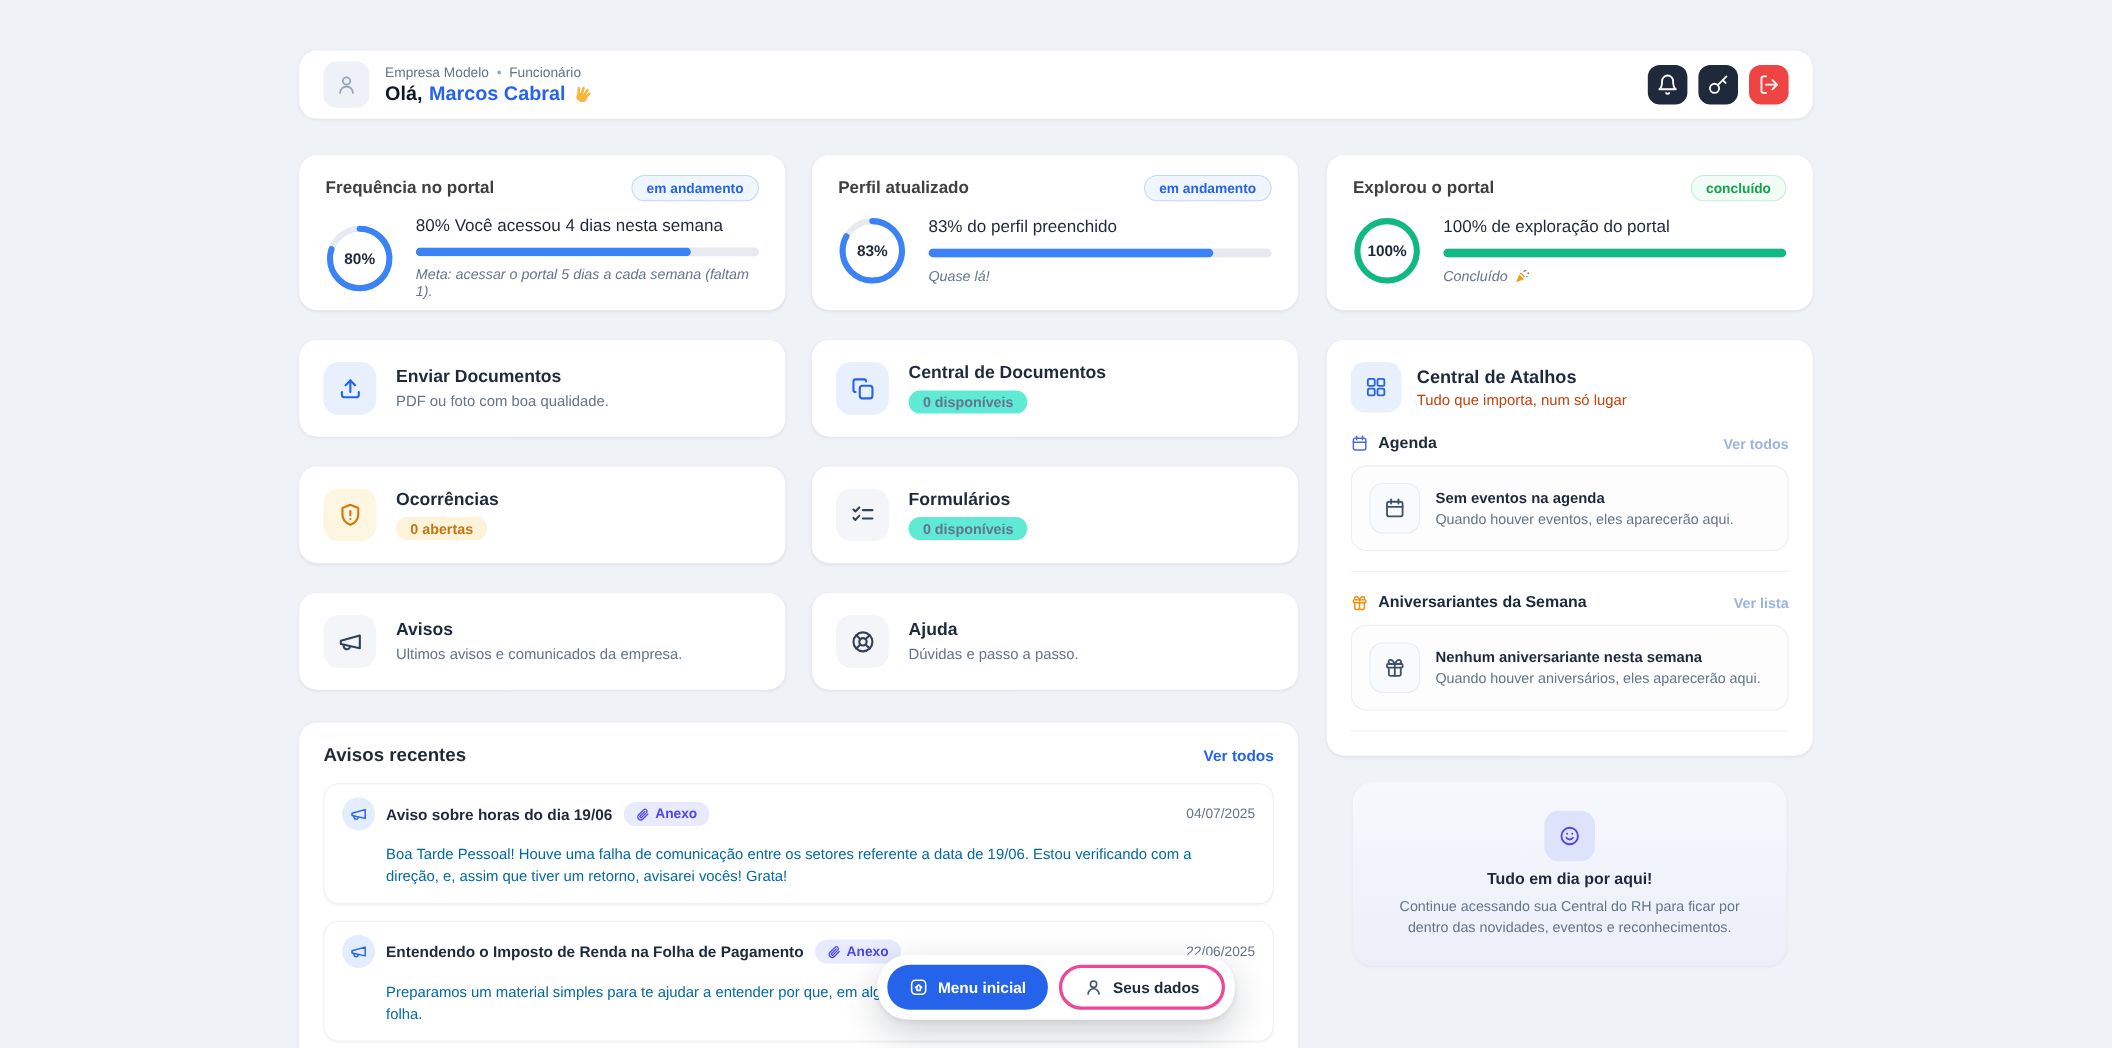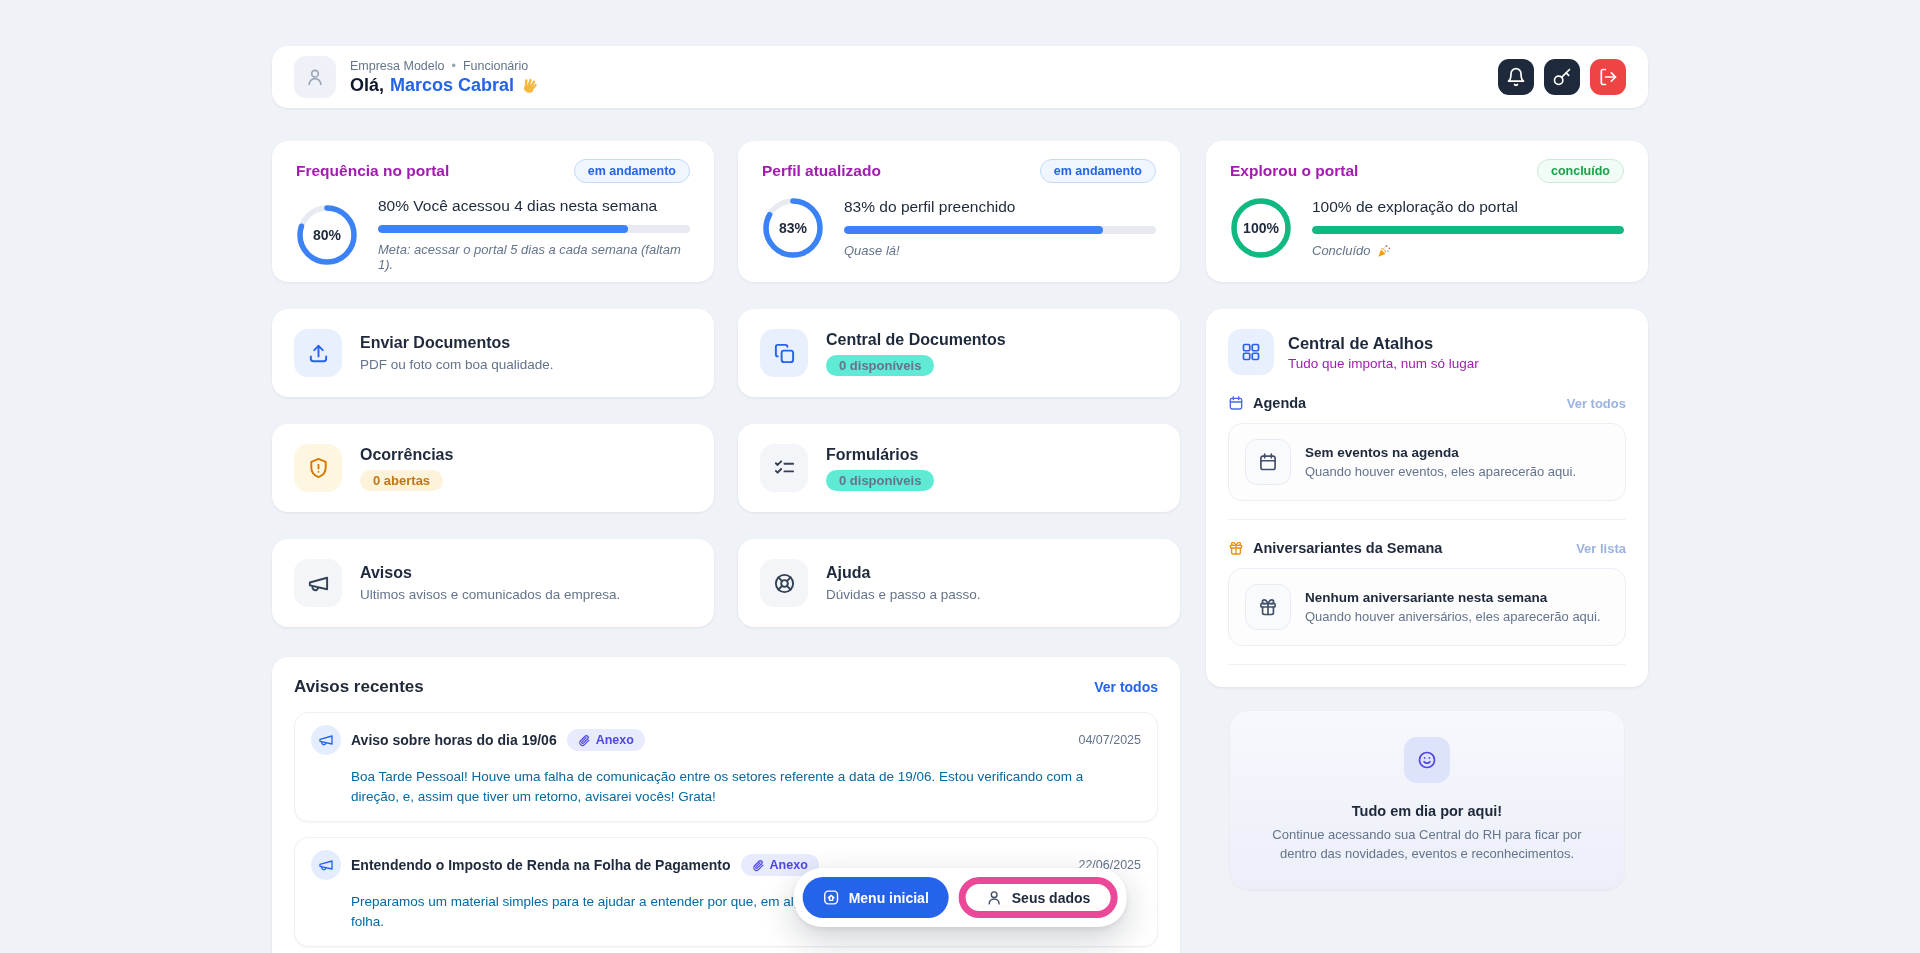--- a/index.html
+++ b/index.html
@@ -28,21 +28,21 @@
 
   
   .layout { display:flex; gap:26px; margin-top:33px; }
   .left-col { width:908px; }
   .right-col { width:442px; }
 
   
   .stats-row { display:flex; gap:24px; }
   .stat-card { width:442px; height:141px; padding:18px 24px; }
   .stat-head { display:flex; align-items:center; justify-content:space-between; }
-  .stat-label { font-size:15.5px; font-weight:700; color:#a21caf; }
+  .stat-label { font-size:15.5px; font-weight:700; color:#404040; }
   .pill { font-size:12.5px; font-weight:600; padding:4px 13px; border-radius:999px; }
   .pill-blue  { color:#2563eb; background:#f0f6ff; border:1px solid #c3d9f8; }
   .pill-green { color:#16a34a; background:#f2fcf6; border:1px solid #c6eed6; }
   .stat-body { display:flex; align-items:center; gap:20px; margin-top:14px; }
   .ring { position:relative; width:62px; height:62px; flex:none; }
   .ring svg { transform:rotate(-90deg); }
   .ring-track { fill:none; stroke:#e7ebf1; stroke-width:5.5; }
   .ring-val { fill:none; stroke-width:5.5; stroke-linecap:round; }
   .ring-label { position:absolute; inset:0; display:flex; align-items:center; justify-content:center; font-size:14px; font-weight:800; color:#1e293b; }
   .stat-info { flex:1; min-width:0; }
@@ -74,45 +74,45 @@
   .notice-ico { width:30px; height:30px; border-radius:999px; background:#e4edfd; color:#2563eb; display:flex; align-items:center; justify-content:center; flex:none; }
   .notice-title { font-size:14px; font-weight:700; color:#1e293b; }
   .attach { display:inline-flex; align-items:center; gap:5px; background:#e7ebfd; color:#4f46e5; font-size:12.5px; font-weight:600; padding:4px 11px; border-radius:999px; }
   .notice-date { margin-left:auto; font-size:12.5px; color:#64748b; }
   .notice-body { margin:12px 0 2px 40px; font-size:13.5px; line-height:20px; color:#0369a1; white-space:pre-wrap; }
 
   
   .sidebar { padding:20px 22px 22px; }
   .side-top { display:flex; align-items:center; gap:14px; }
   .side-top-title { font-size:16.5px; font-weight:700; color:#1e293b; }
-  .side-top-sub { font-size:13.5px; color:#a21caf; margin-top:3px; }
+  .side-top-sub { font-size:13.5px; color:#c2410c; margin-top:3px; }
   .tile-sm { width:46px; height:46px; border-radius:13px; }
   .side-sec { margin-top:20px; }
   .side-head { display:flex; align-items:center; gap:9px; }
   .sec-label { font-size:14.5px; font-weight:700; color:#1e293b; }
   .sec-link { margin-left:auto; font-size:13px; font-weight:600; color:#9cb2df; text-decoration:none; cursor:pointer; }
   .sec-ico { flex:none; }
   .c-blue { color:#4968ef; } .c-orange { color:#f1900c; } .c-rose { color:#ea4c66; }
   .empty-box { margin-top:12px; border:1px solid #ebeef4; border-radius:14px; padding:15px 16px; display:flex; align-items:center; gap:14px; background:#fdfdfe; }
   .empty-tile { width:46px; height:46px; border-radius:12px; border:1px solid #e8ecf2; background:#f8fafc; color:#42506a; display:flex; align-items:center; justify-content:center; flex:none; }
   .empty-title { font-size:13.5px; font-weight:700; color:#1e293b; }
   .empty-text { font-size:13px; color:#64748b; margin-top:4px; }
   .divider { border:none; border-top:1px solid #eef1f5; margin-top:18px; }
 
   
   .allgood { width:394px; margin:24px auto 0; border-radius:18px; background:linear-gradient(180deg,#f7f8fd 0%,#eceff9 100%); box-shadow:0 1px 3px rgba(15,23,42,.06); padding:26px 28px; text-align:center; }
   .allgood-tile { width:46px; height:46px; border-radius:13px; background:#dde3fb; color:#4f46e5; display:inline-flex; align-items:center; justify-content:center; }
-  .allgood-title { margin-top:20px; font-size:14.5px; font-weight:700; color:#1e293b; }
+  .allgood-title { margin-top:9px; font-size:14.5px; font-weight:700; color:#1e293b; }
   .allgood-text { margin-top:6px; font-size:13px; line-height:19px; color:#64748b; }
 
   
   .dock { position:fixed; left:50%; transform:translateX(-50%); bottom:26px; background:#fff; border-radius:28px; padding:9px; display:flex; gap:10px; box-shadow:0 12px 34px rgba(15,23,42,.20), 0 2px 6px rgba(15,23,42,.08); }
   .dock-btn { display:flex; align-items:center; gap:9px; border-radius:21px; padding:0 20px; height:41px; font-size:14px; font-weight:700; cursor:pointer; font-family:inherit; }
   .dock-btn.primary { background:#2563eb; border:none; color:#fff; }
-  .dock-btn.ghost { background:#fff; border:7px solid #ec4899; color:#1e293b; }
+  .dock-btn.ghost { background:#fff; border:3px solid #ec4899; color:#1e293b; }
   .dock-btn .ic { width:17px; height:17px; }
 
   .ic { width:20px; height:20px; fill:none; stroke:currentColor; stroke-width:2; stroke-linecap:round; stroke-linejoin:round; }
   .ic-lg { width:23px; height:23px; }
   .ic-sm { width:16px; height:16px; }
   .ic-xs { width:13px; height:13px; stroke-width:2.2; }
   .emo { width:19px; height:19px; fill:none; stroke:none; }
   .hidden-defs { position:absolute; width:0; height:0; overflow:hidden; }
 </style>
 </head>

